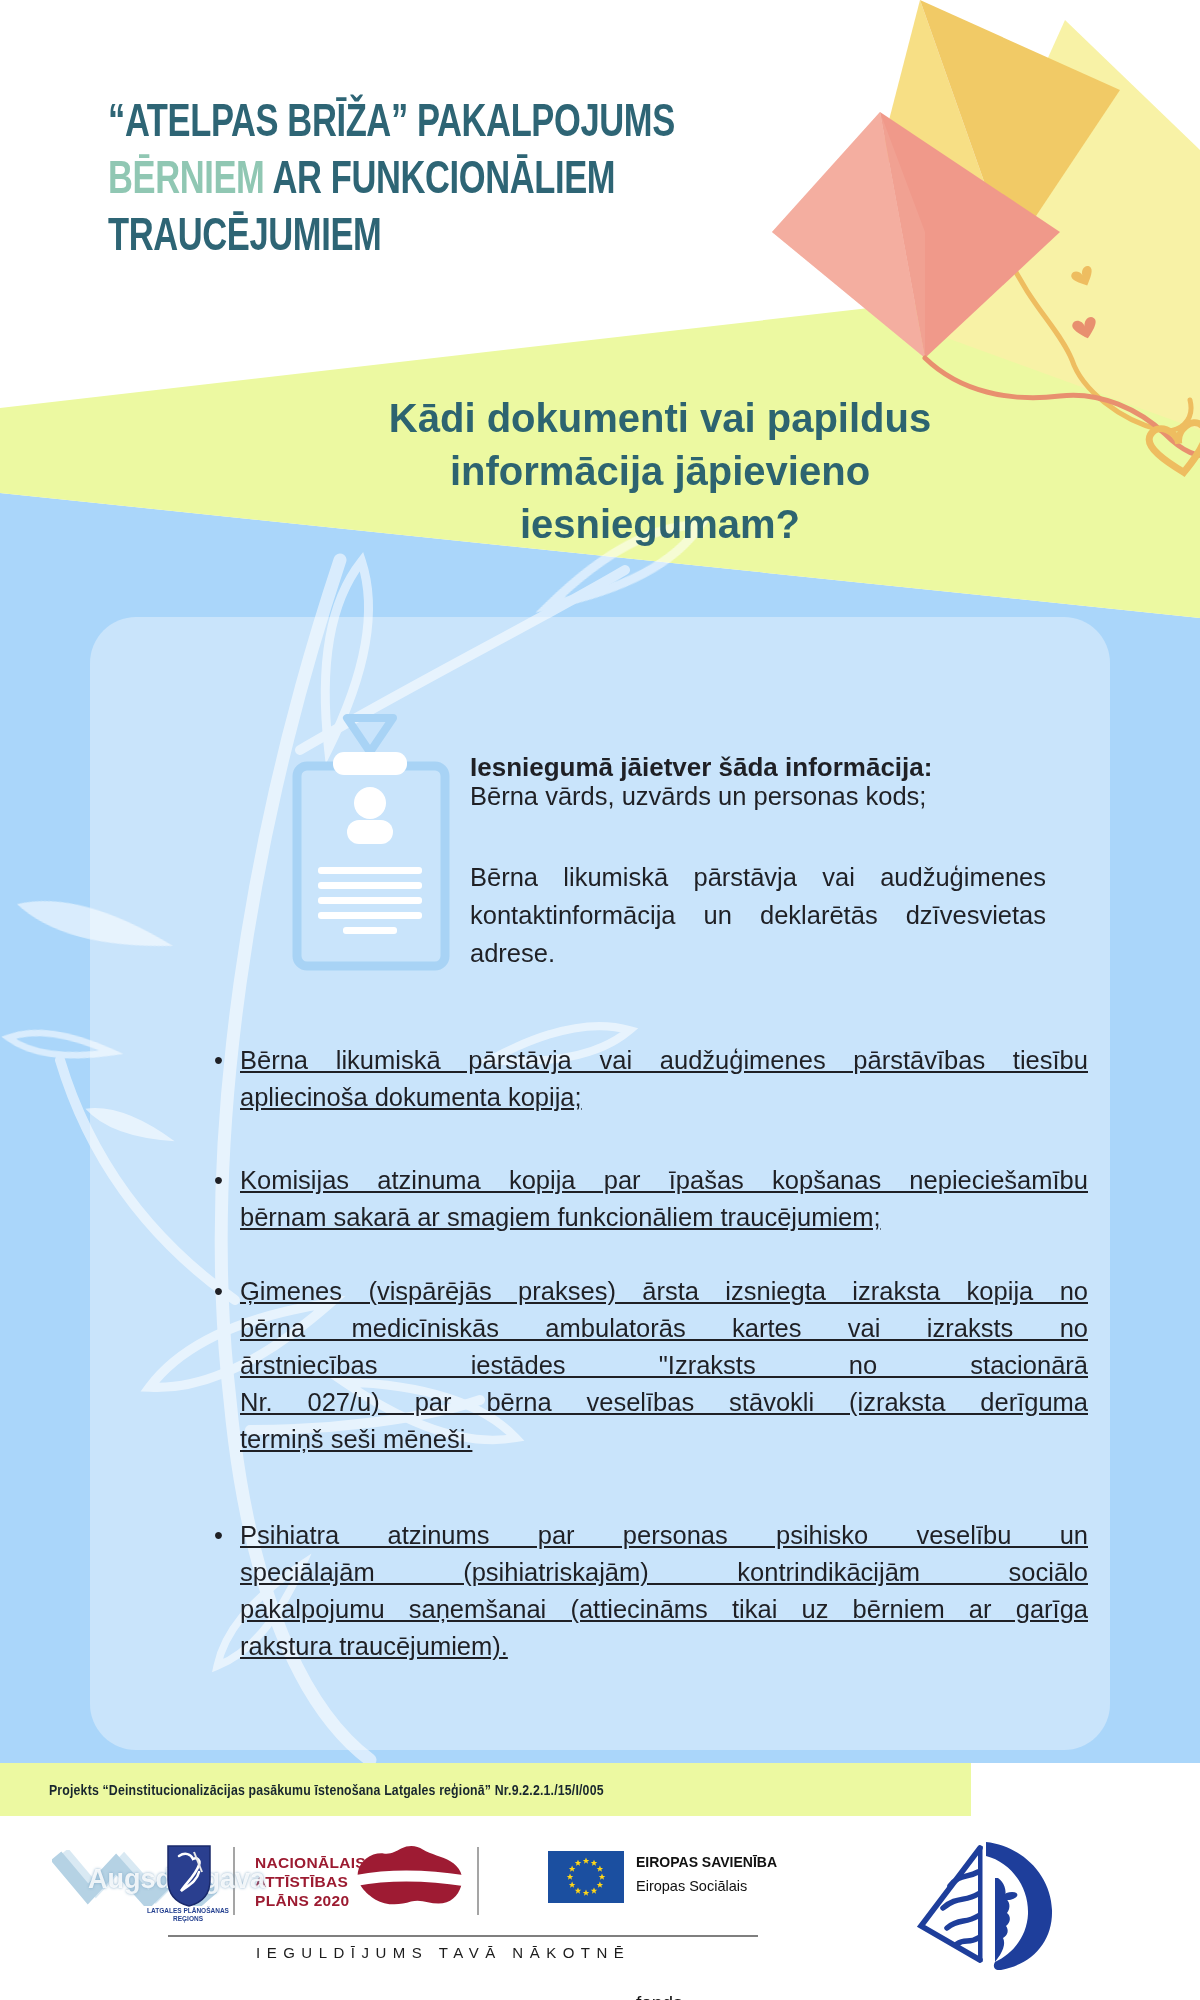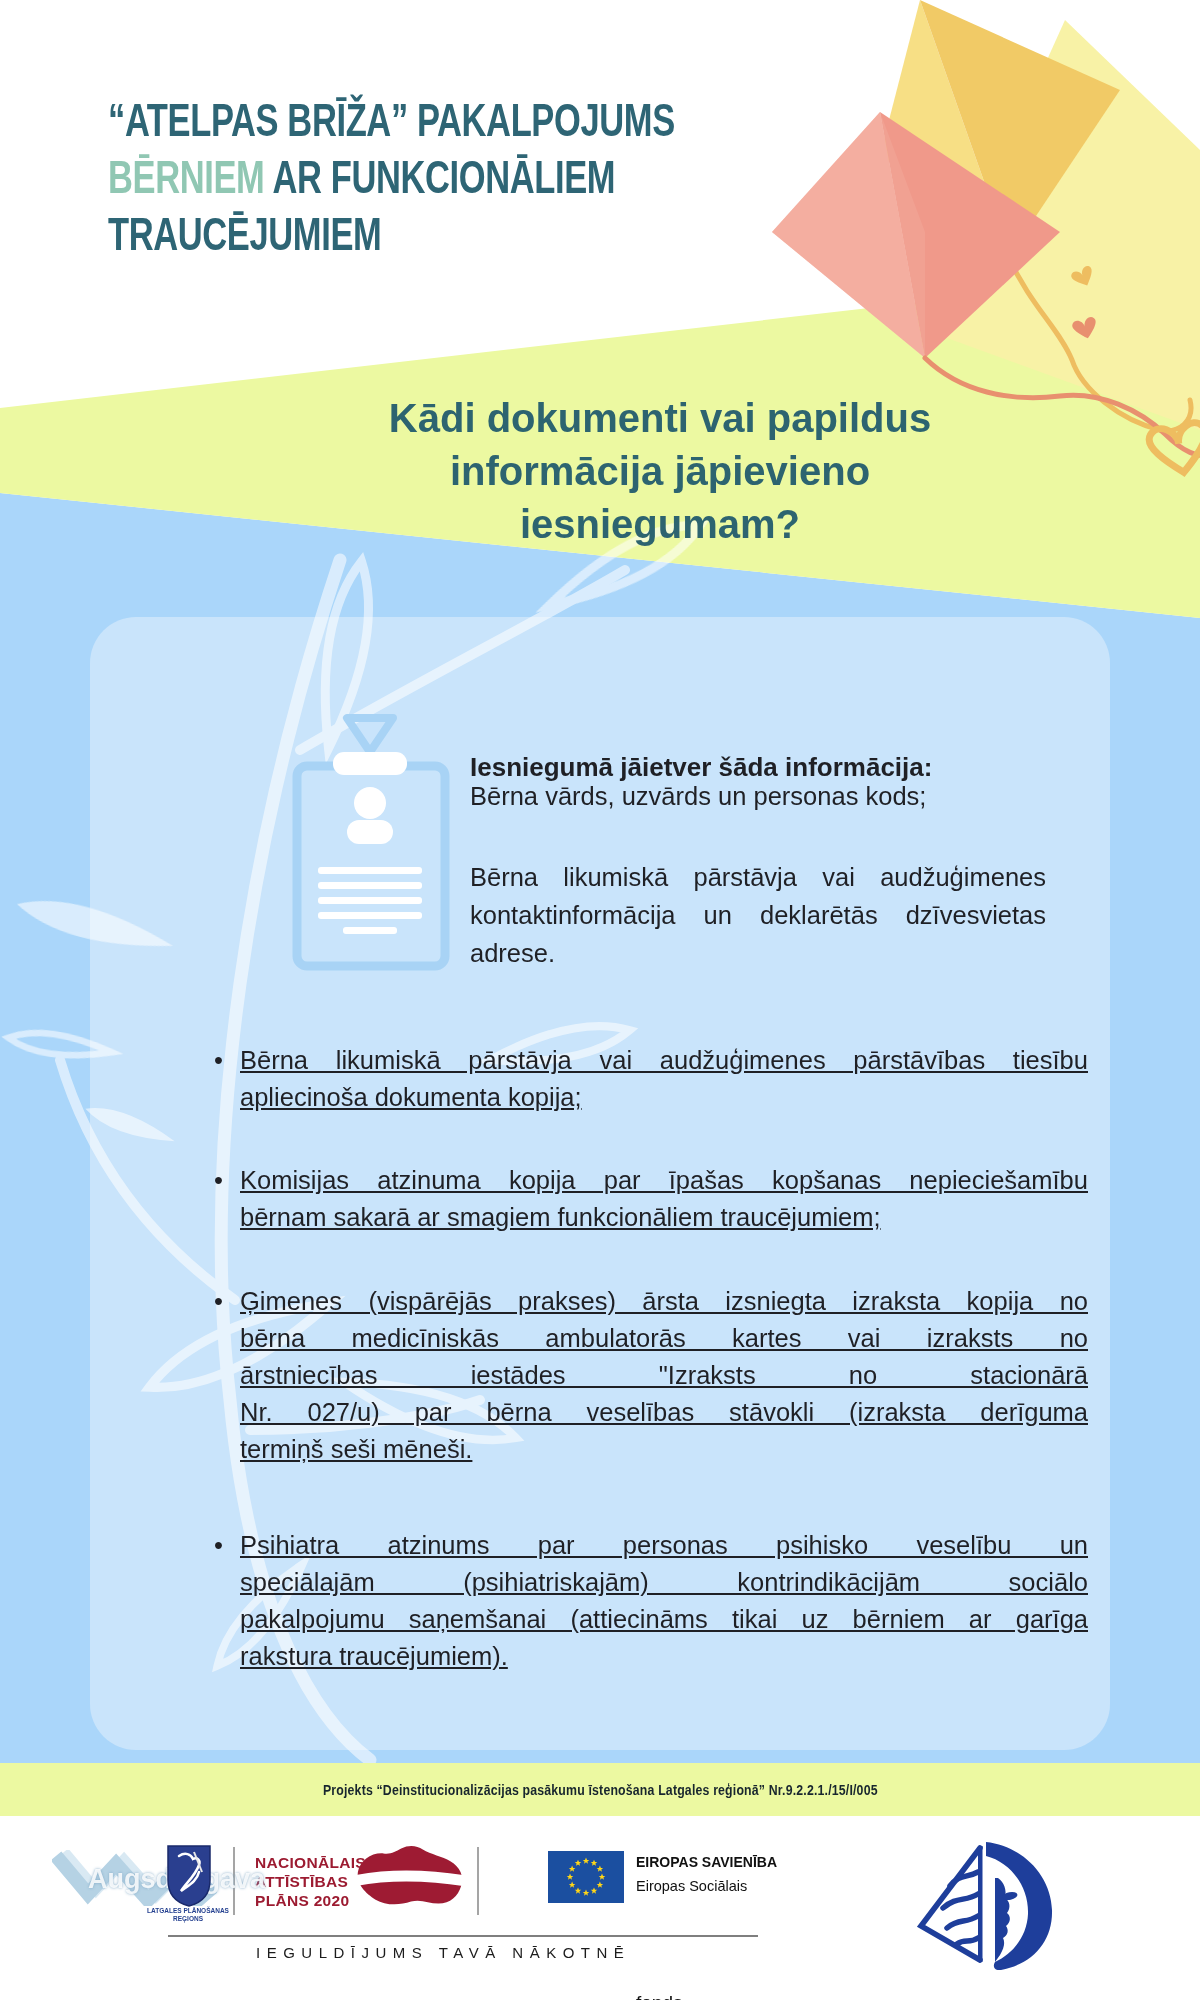--- a/index.html
+++ b/index.html
@@ -35,28 +35,28 @@
   .intro-1 { position:absolute; left:470px; top:782px; width:580px;
     font-size:25.5px; color:#1f2025; }
   .intro-2 { position:absolute; left:470px; top:858px; width:576px;
     font-size:25.5px; line-height:38px; color:#1f2025; }
 
   .bullet-list { position:absolute; left:240px; top:1042px; width:848px; list-style:none; }
   .bullet-list li { position:relative; font-size:25.5px; line-height:37px; color:#1f2025;text-decoration:underline; }
   .bullet-list li::before { content:"\2022"; position:absolute; left:-26px; top:0;
     font-size:25.5px; color:#1f2025; }
   .bullet-list li:nth-child(1) { margin-bottom:46px; }
-  .bullet-list li:nth-child(2) { margin-bottom:47px; }
+  .bullet-list li:nth-child(2) { margin-bottom:37px; }
   .bullet-list li:nth-child(3) { margin-bottom:59px; }
   .jline { text-align:justify; text-align-last:justify; }
   .jlast { text-align:left; }
 
   .project-strip {
-    position:absolute; left:0; top:1763px; width:1200px; height:53px;
-    background:#ecf9a1; display:flex; align-items:center; justify-content:center;
+    position:absolute; left:0; top:1763px; width:971px; height:53px;
+    background:#ecf9a1; display:flex; align-items:center; 
   }
   .project-strip-text {
     display:inline-block; transform:scaleX(0.85);
     font-size:14.5px; font-weight:bold; color:#18262e; letter-spacing:0.2px;
   }
 
   .footer-el { position:absolute; }
   .augsd-text { left:88px; top:1864px; font-size:27px; font-weight:bold;
     color:rgba(255,255,255,0.85); text-shadow:0 0 3px rgba(125,165,195,0.9); z-index:3; }
   .latgale-caption { left:142px; top:1907px; width:92px; text-align:center;

